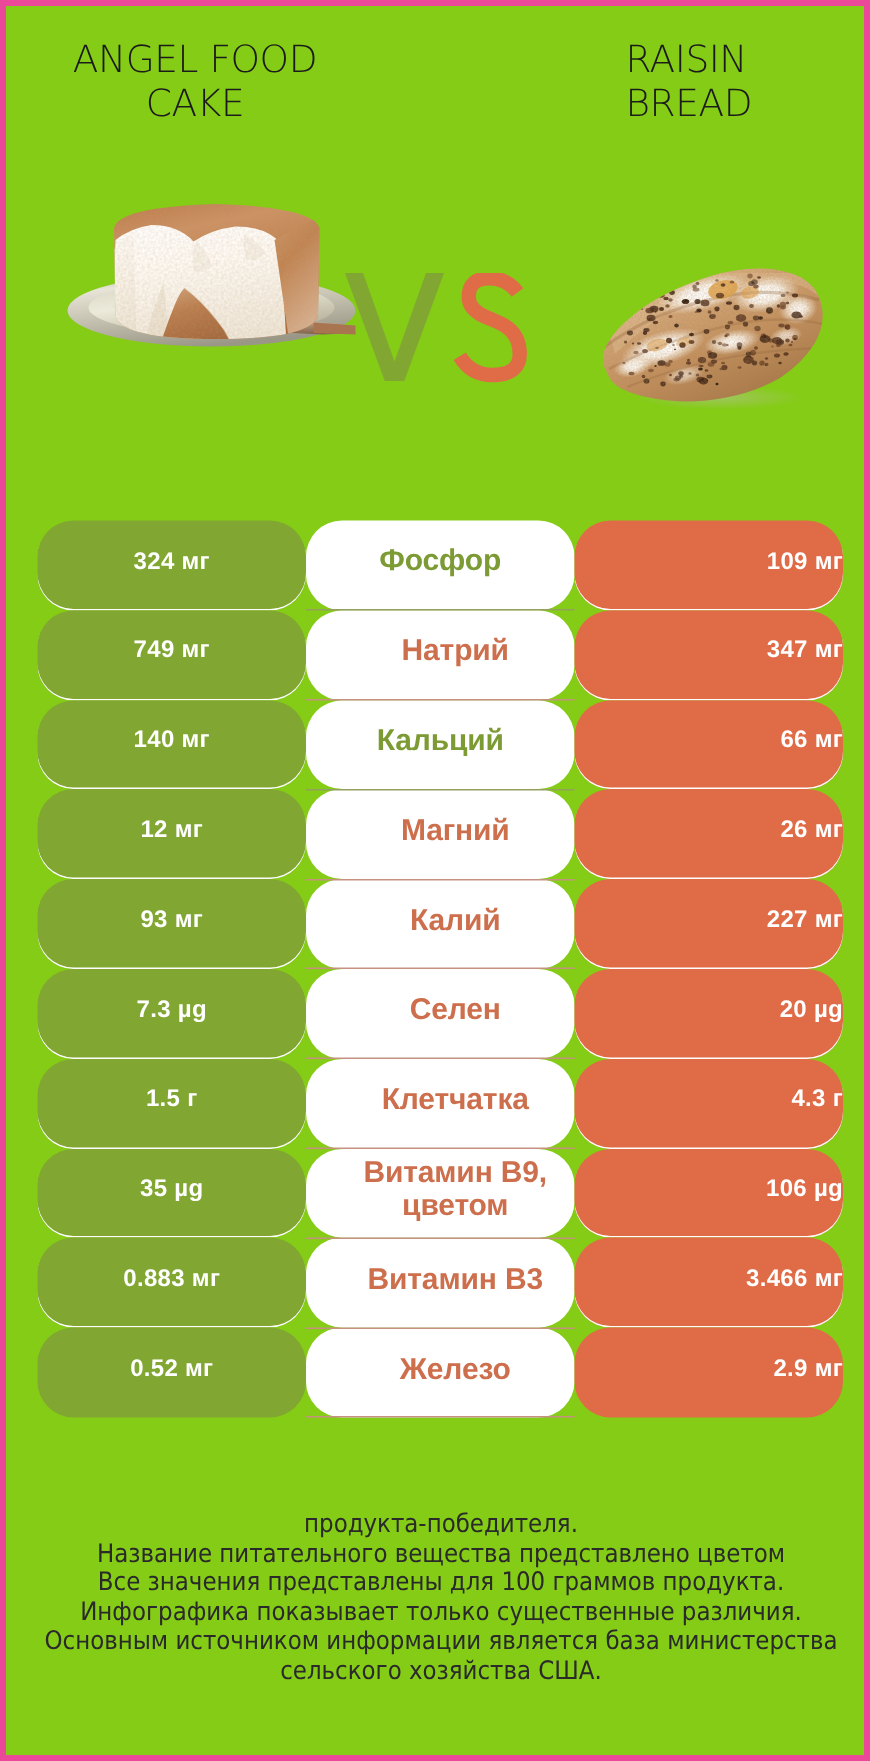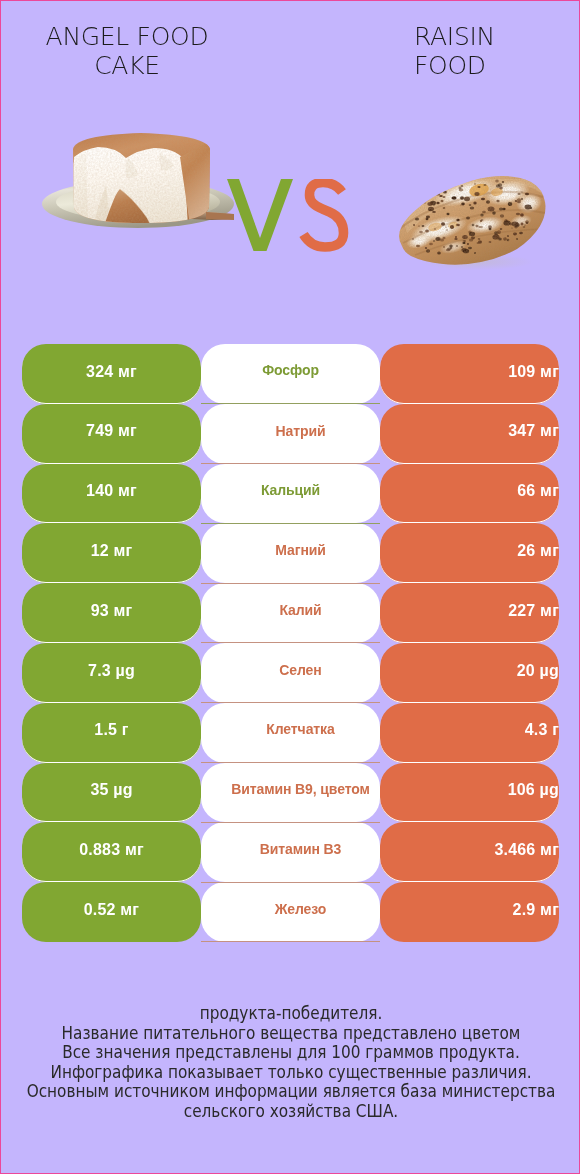--- a/index.html
+++ b/index.html
@@ -1,20 +1,20 @@
 <!DOCTYPE html>
 <html><head>
 <meta charset="utf-8">
 <style>
   * { box-sizing: border-box; margin:0; padding:0; }
   html { background:#fff; }
   body { width:580px; height:1174px; background:#fff;
          font-family:"DejaVu Sans", sans-serif; overflow:hidden; }
   .page { position:absolute; left:0; top:0; width:580px; height:1174px;
-          background:#c4b5fd; border:1px solid #ec4899; }
+          background:#84cc16; border:4px solid #ec4899; }
 
   
   .title { position:absolute; top:21px; font-family:"DejaVu Sans", sans-serif;
            font-weight:200; font-size:25px; line-height:29px; color:#1b1b1b;
            letter-spacing:-0.3px; white-space:pre-line; }
   .title.l { left:0px; width:252px; text-align:center; }
   .title.r { left:413px; text-align:left; }
 
   
   .hero { position:absolute; left:0px; top:0px; width:580px; height:300px; }
@@ -25,40 +25,40 @@
   .tbl { position:absolute; left:21px; top:343px; width:537px;
          border-collapse:collapse; table-layout:fixed; }
   .tbl td { height:59.8px; width:179px; text-align:center; vertical-align:middle;
             font-family:"Liberation Sans", sans-serif;
             font-size:16px; font-weight:700; padding:0 0 5px 0; line-height:1.1;border-radius:24px; }
   .tbl td.val { box-shadow: inset 0 -1px 0 #fff; }
   .tbl td.val { color:#ffffff; letter-spacing:0.2px; }
   .tbl tr:last-child td.val { box-shadow:none; }
   .tbl td.g { background:#81a732; }
   .tbl td.o { background:#e06c47;text-align:right; }
-  .tbl td.mid { background:#ffffff; font-size:14px; letter-spacing:-0.1px; }
+  .tbl td.mid { background:#ffffff; font-size:20px; letter-spacing:-0.1px; }
   .tbl td.mid.tg { color:#7d9b35; }
   .tbl td.mid.to { color:#cd6f4c;padding-left:20px; }
   .tbl td.mid.bg { border-bottom:1px solid #93a05f; }
   .tbl td.mid.bo { border-bottom:1px solid #c59281; }
   .tbl tr:first-child td.mid { border-top:0; }
 
   
   .footer { position:absolute; left:0px; top:1003px; width:580px; text-align:center;
             font-family:"DejaVu Sans Condensed","DejaVu Sans", sans-serif;
             font-size:17px; line-height:19.6px; color:#2a2a2a; font-weight:400; }
 </style>
 </head>
 <body>
 <div class="page">
 
   <div class="title l">ANGEL FOOD
 CAKE</div>
   <div class="title r">RAISIN
-FOOD</div>
+BREAD</div>
 
   <div class="hero">
     <svg width="230" height="140" viewBox="0 0 230 140" style="left:33px;top:130px;">
       <defs>
         <linearGradient id="plateRim" x1="0.05" y1="0" x2="0.45" y2="1">
           <stop offset="0" stop-color="#b5b3a4"></stop>
             <stop offset="0.2" stop-color="#e7e4d8"></stop>
           <stop offset="0.5" stop-color="#cbc8b7"></stop>
             <stop offset="1" stop-color="#9b9786"></stop>
         </linearGradient>

